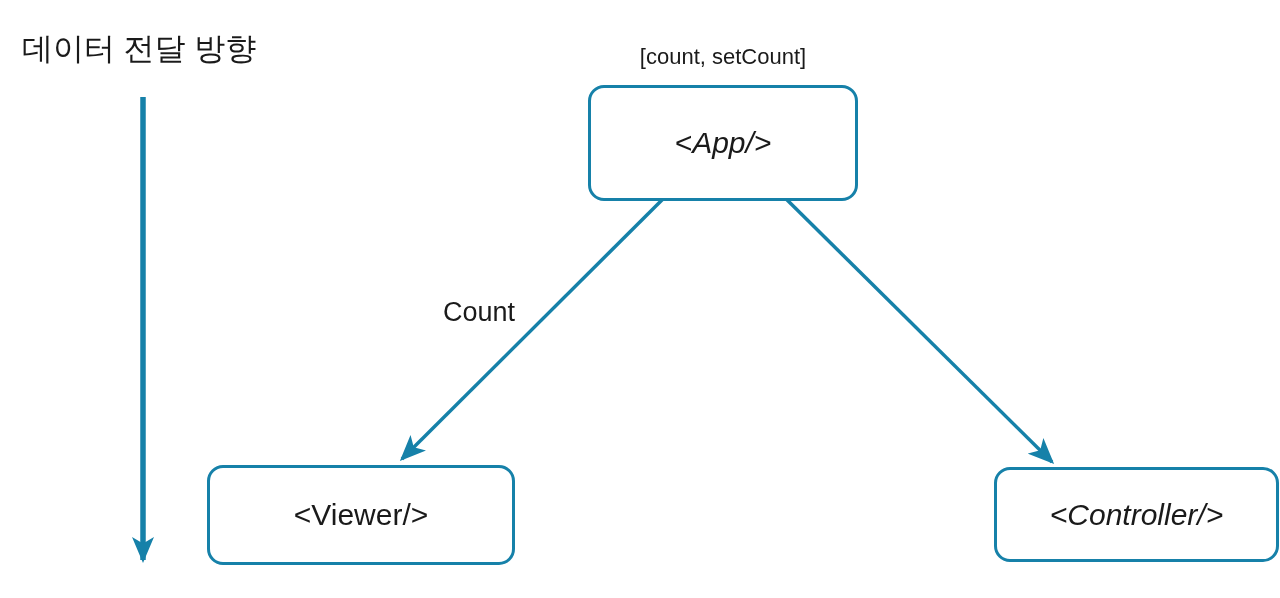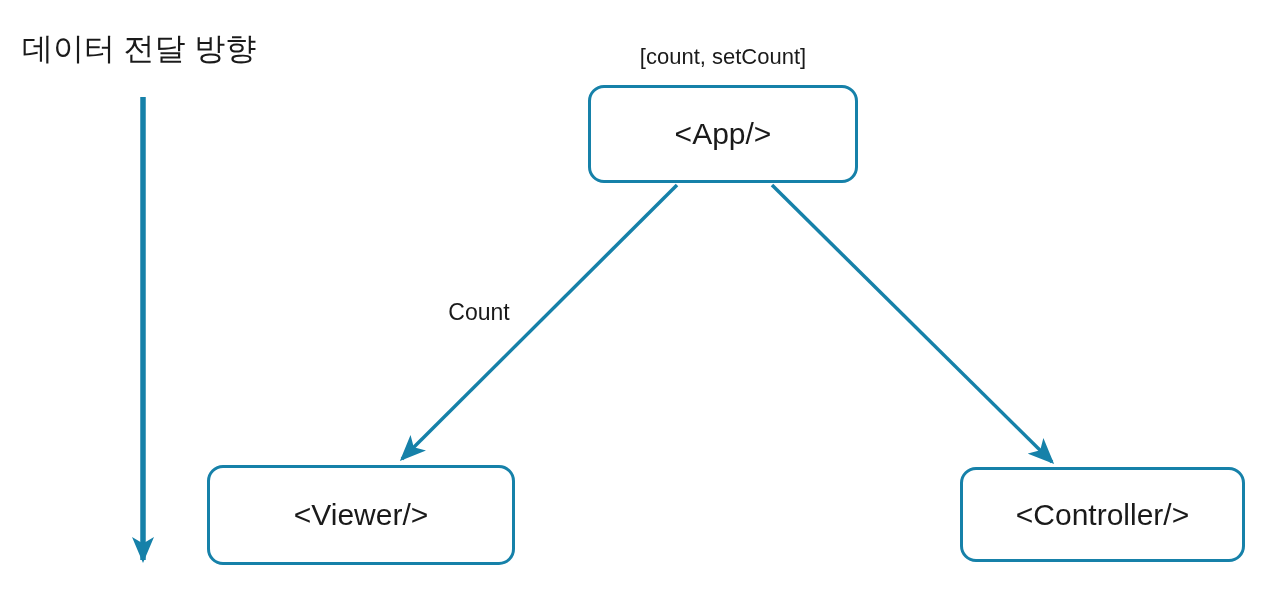--- a/index.html
+++ b/index.html
@@ -24,43 +24,43 @@
     position: absolute;
     border: 3px solid var(--accent);
     border-radius: 16px;
     background: var(--bg);
     display: flex;
     align-items: center;
     justify-content: center;
     color: var(--text);
     font-size: 30px;
   }
-  .node-app        { left: 588px; top: 85px;  width: 270px; height: 98px;  }
+  .node-app        { left: 588px; top: 85px;  width: 270px; height: 116px; font-style: italic;  }
   .node-viewer     { left: 207px; top: 465px; width: 308px; height: 100px; }
-  .node-controller { left: 960px; top: 467px; width: 285px; height: 95px;  }
+  .node-controller { left: 994px; top: 467px; width: 285px; height: 95px; font-style: italic;  }
   .flow-title {
     position: absolute;
     left: 22px; top: 28px;
     font-size: 31px;
     color: var(--text);
     white-space: nowrap;
     text-align: center;
   }
   .state-label {
     position: absolute;
     left: 723px; top: 57px;
     transform: translate(-50%, -50%);
     font-size: 22px;
     color: var(--text);
     white-space: nowrap;
   }
   .edge-label {
     position: absolute;
     transform: translate(-50%, -50%);
-    font-size: 23px;
+    font-size: 27px;
     color: var(--text);
     white-space: nowrap;
   }
   .edge-label-count    { left: 479px;  top: 312px; }
   .edge-label-setcount { left: 1005px; top: 312px; }
 </style>
 </head>
 <body>
 
 <div class="canvas">

